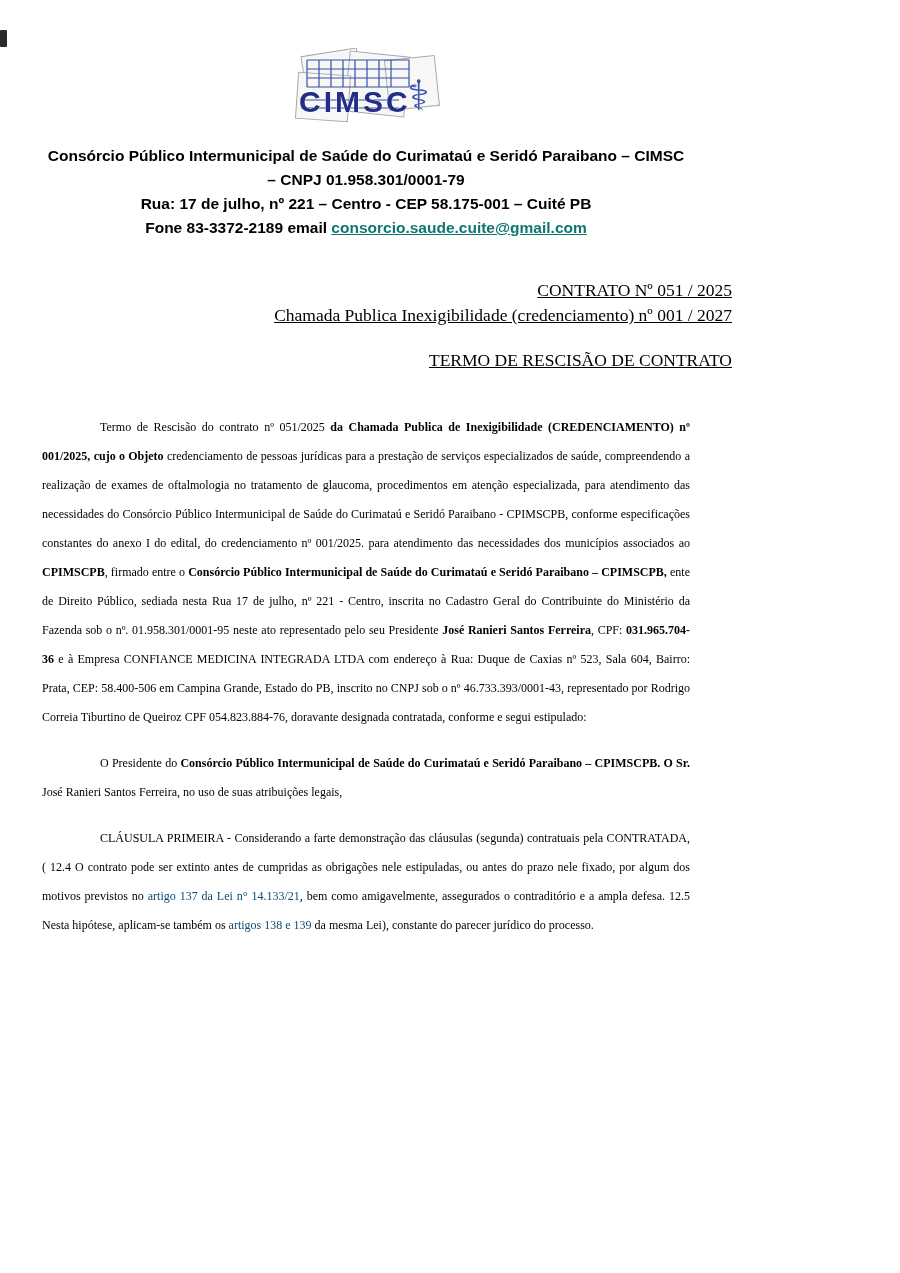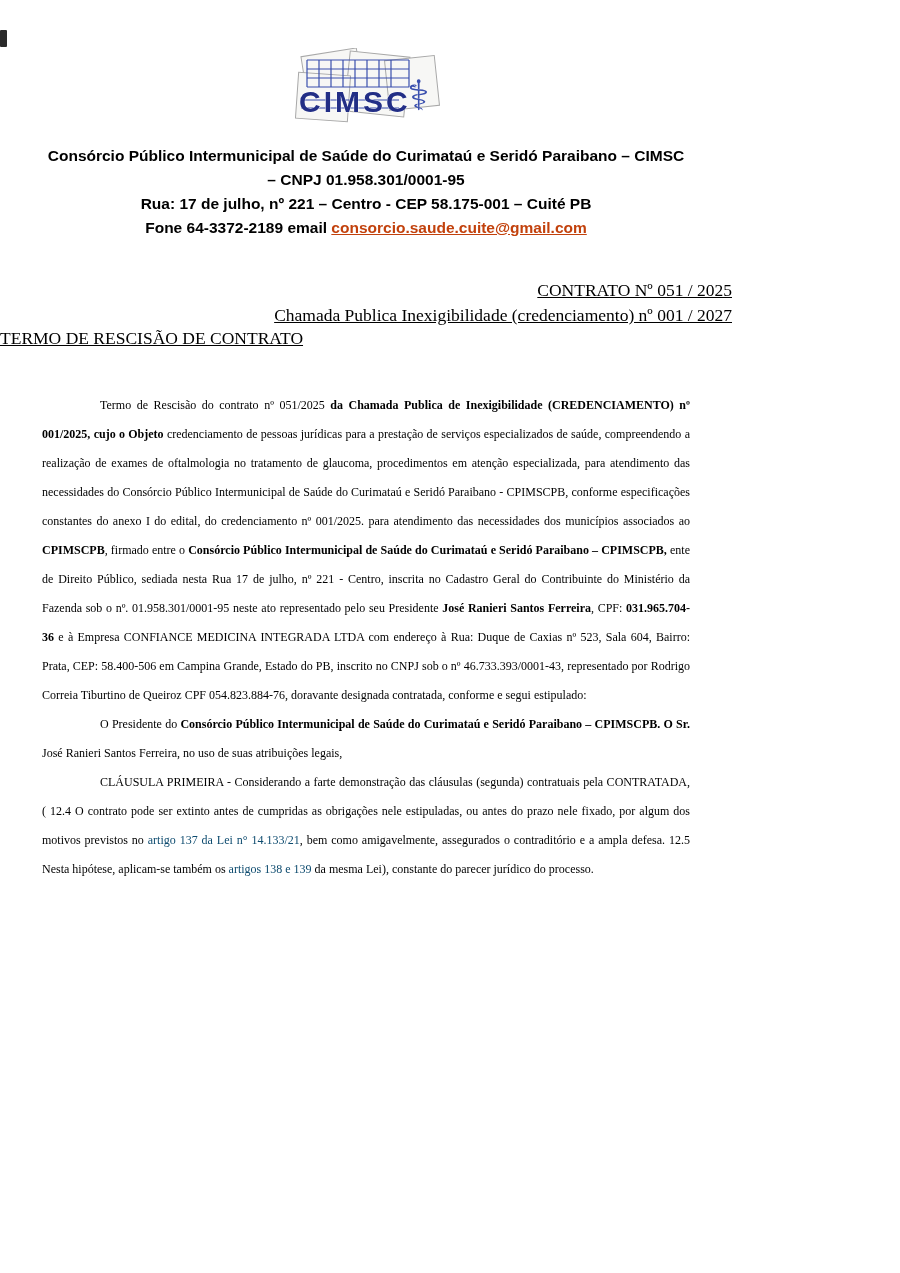--- a/index.html
+++ b/index.html
@@ -29,44 +29,45 @@
   .letterhead {
     margin-top:12px;
     text-align:center;
     font-family:"Liberation Sans", sans-serif;
     font-weight:bold;
     font-size:15.5px;
     line-height:24px;
     color:#000;
   }
   .email-link {
-    color:#c2410c;
+    color:#0f766e;
     text-decoration:underline;
     cursor:pointer;
   }
   .titles {
     margin-top:38px;
     text-align:right;
     font-size:17.5px;
     line-height:25px;
   }
   .uline { text-decoration:underline; }
   .termo-title {
-    text-align:left;
+    margin-top:22px;
+    text-align:right;
     font-size:17.5px;
   }
   .content {
     width:648px;
     margin:42px auto 0 auto;
     font-size:12px;
     line-height:29px;
     text-align:justify;
   }
   .par { text-indent:58px; }
-  .par + .par { }
+  .par + .par { margin-top:17px; }
   .b { font-weight:bold; }
   .link { color:#0c4a6e; cursor:pointer; }
 </style>
 </head>
 <body>
 
 <div class="page">
 
   <div class="scan-artifact"></div>
 
@@ -97,23 +98,23 @@
         <line x1="30" y1="52" x2="128" y2="52"></line>
         <line x1="30" y1="60" x2="128" y2="60"></line>
       </g>
       <text x="28" y="64" font-family="Liberation Sans, sans-serif" font-size="30" font-weight="bold" fill="#222e86" letter-spacing="3" stroke="#ffffff" stroke-width="0.6" paint-order="stroke">CIMSC</text>
       <text x="136" y="62" font-family="DejaVu Sans, sans-serif" font-size="42" fill="#3a4fae">⚕</text>
     </svg>
   </div>
 
   <div class="letterhead">
     <div>Consórcio Público Intermunicipal de Saúde do Curimataú e Seridó Paraibano – CIMSC</div>
-    <div>– CNPJ 01.958.301/0001-95</div>
+    <div>– CNPJ 01.958.301/0001-79</div>
     <div>Rua: 17 de julho, nº 221  – Centro - CEP 58.175-001 – Cuité PB</div>
-    <div><span>Fone  64-3372-2189 email </span><span class="email-link">consorcio.saude.cuite@gmail.com</span></div>
+    <div><span>Fone  83-3372-2189 email </span><span class="email-link">consorcio.saude.cuite@gmail.com</span></div>
   </div>
 
   <div class="titles">
     <div class="uline">CONTRATO Nº 051 / 2025</div>
     <div class="uline">Chamada Publica Inexigibilidade (credenciamento) nº 001 / 2027</div>
   </div>
 
   <div class="termo-title uline">TERMO DE RESCISÃO DE CONTRATO</div>
 
   <div class="content">

